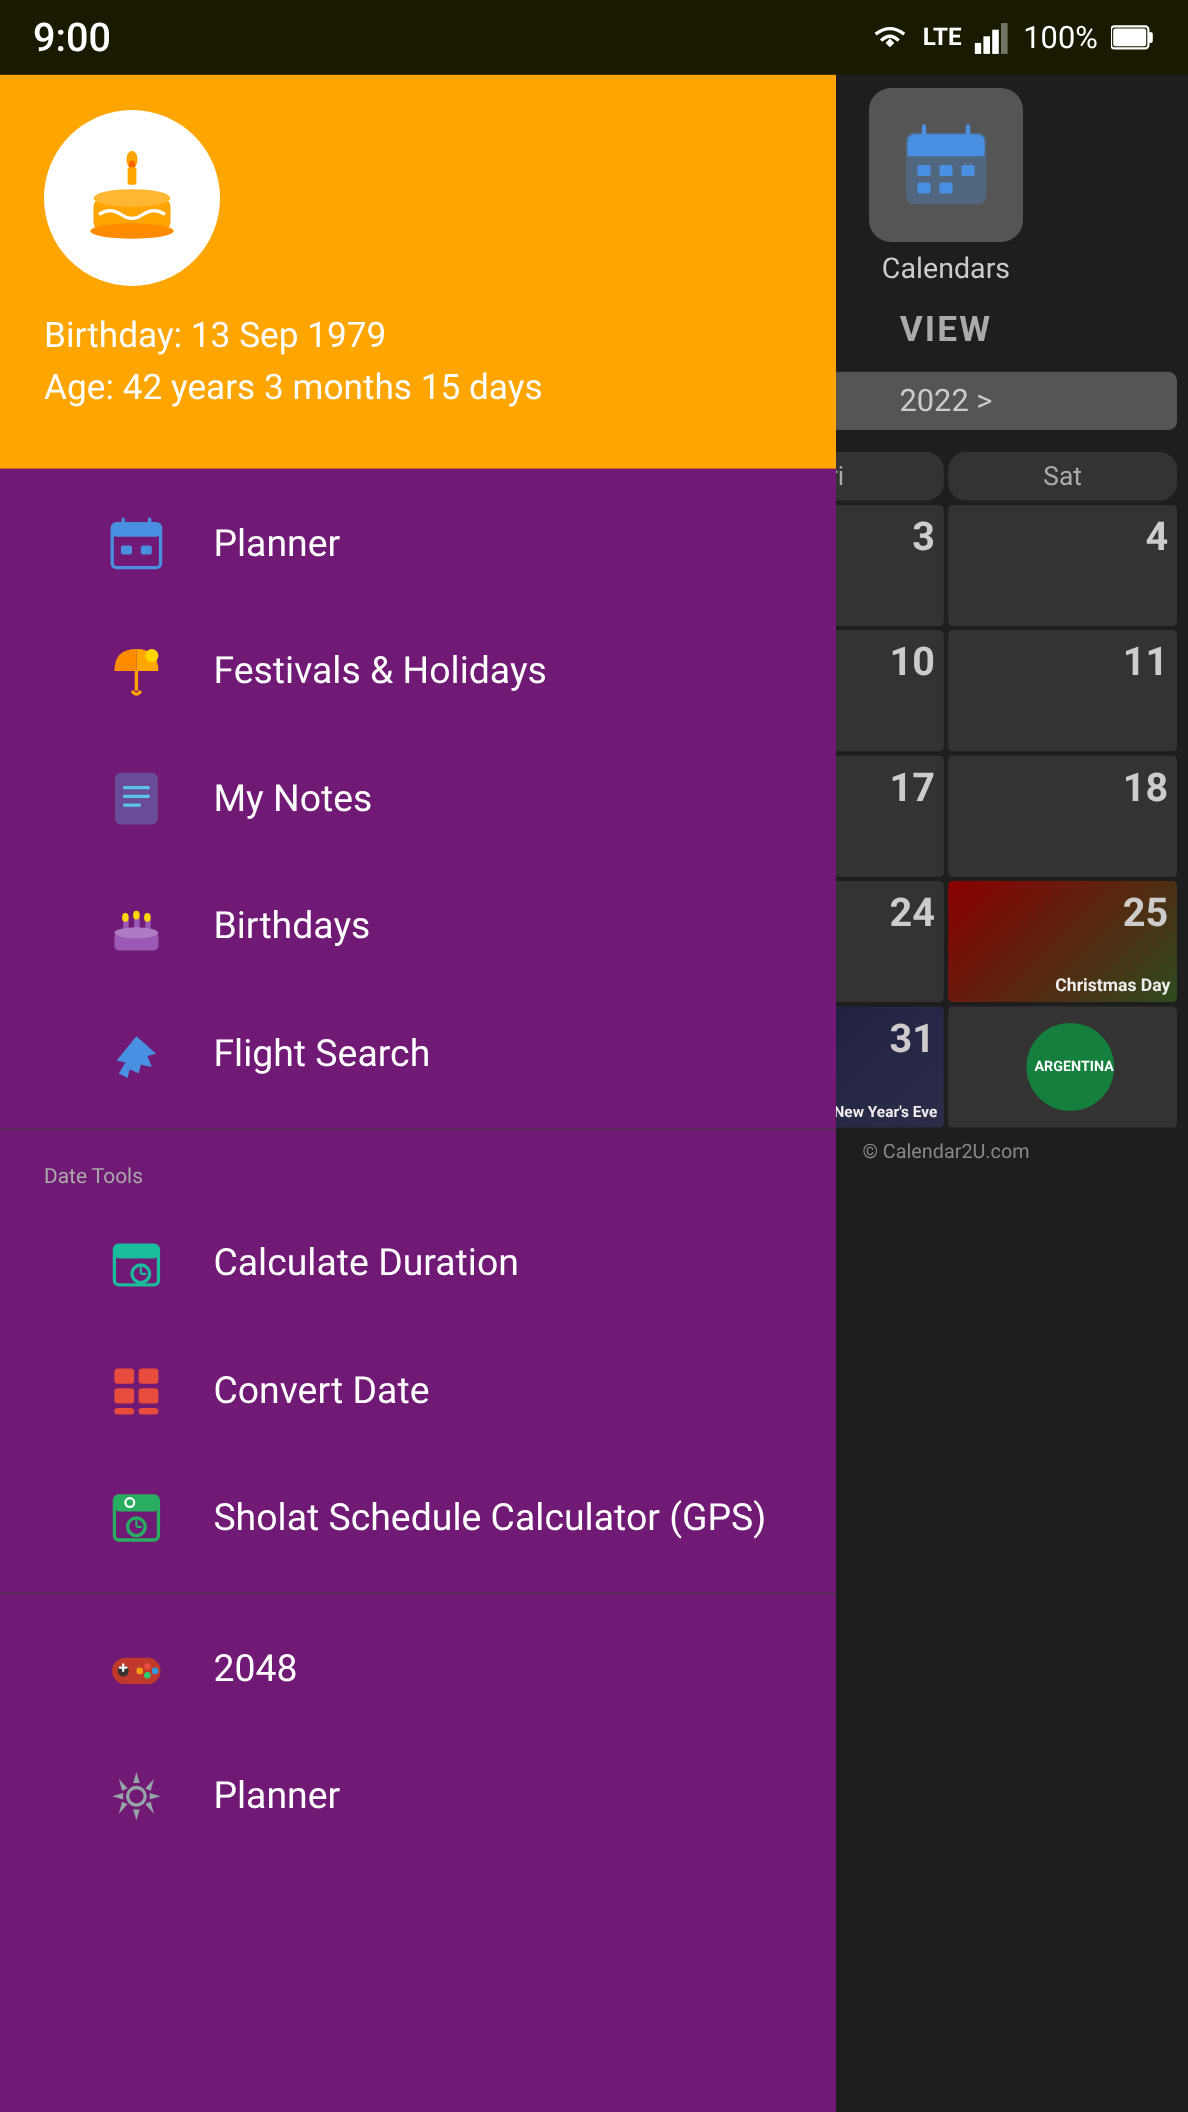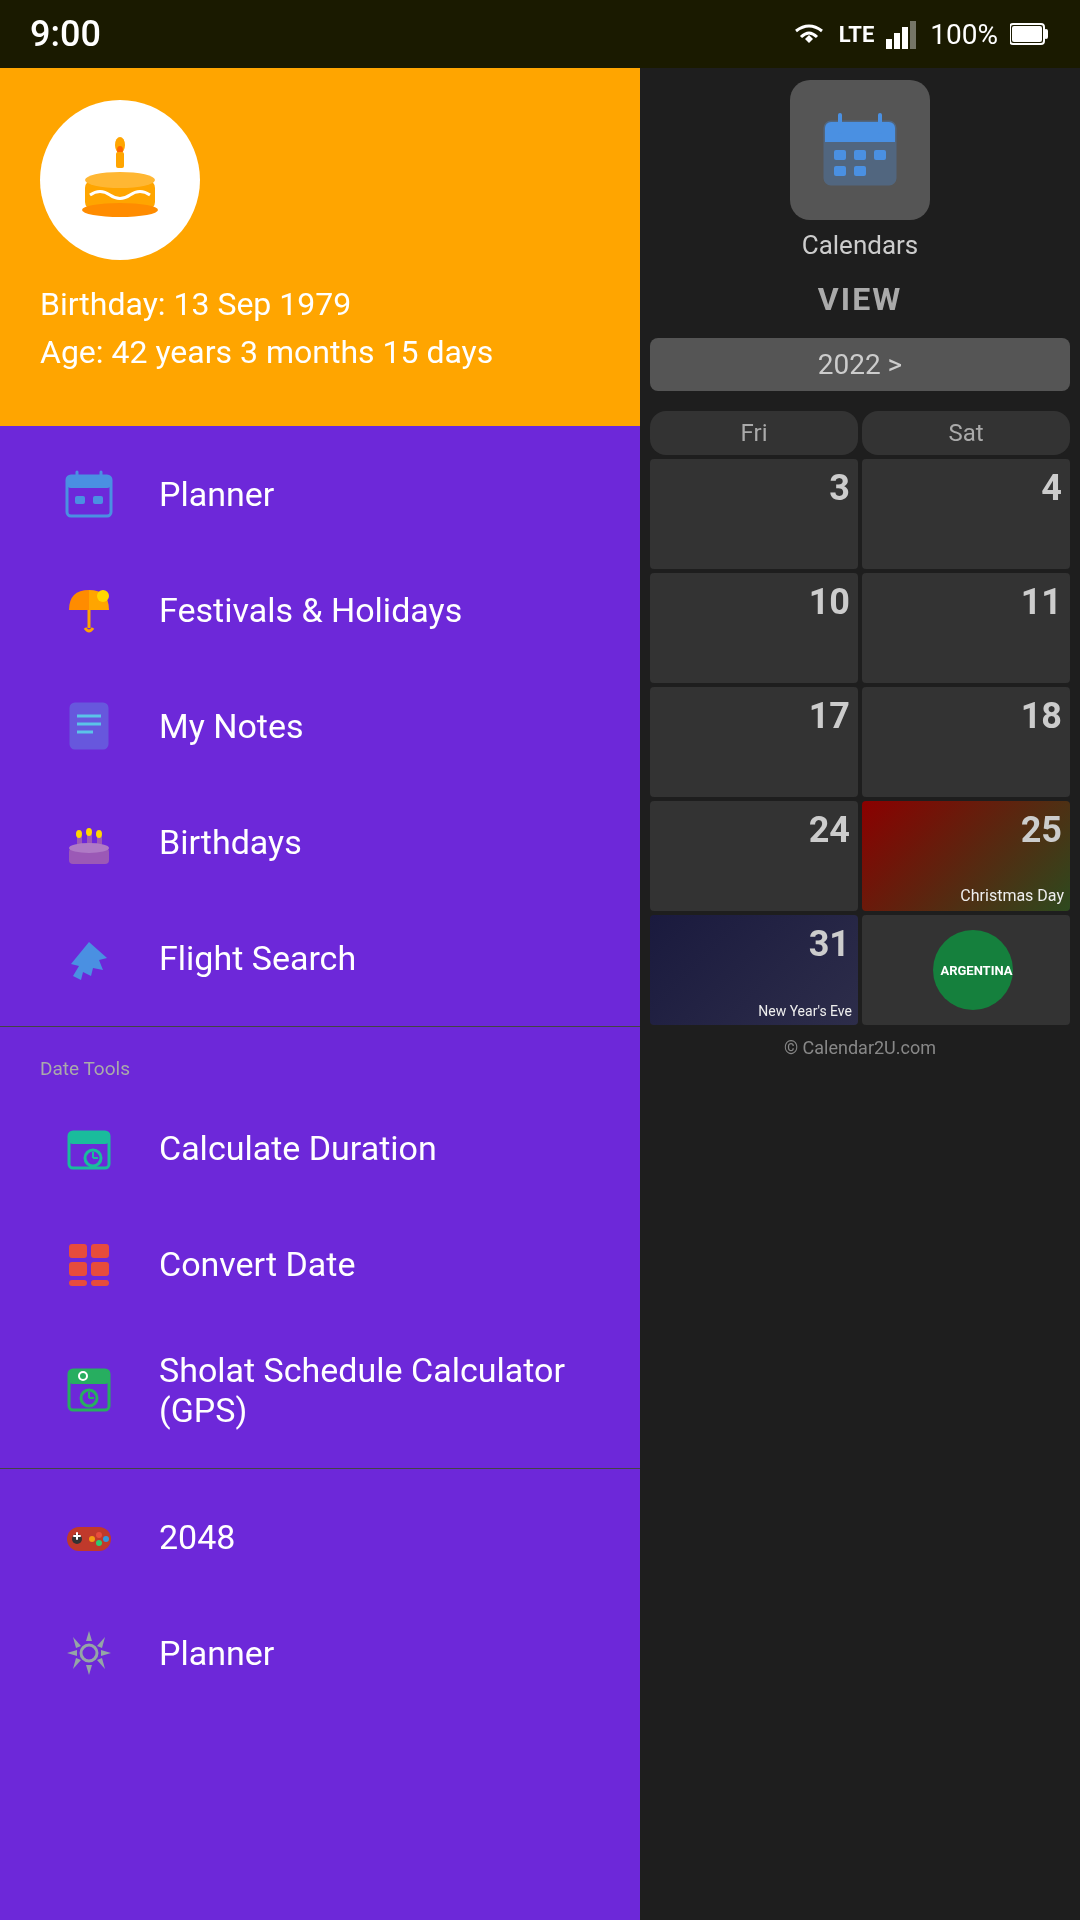--- a/index.html
+++ b/index.html
@@ -129,21 +129,21 @@
       overflow: hidden;
     }
     .cal-cell.christmas {
       background: linear-gradient(135deg, #8B0000 0%, #2d4a1e 100%);
     }
     .cal-cell .event-label {
       position: absolute;
       bottom: 6px;
       right: 6px;
       font-size: 16px;
-      font-weight: normal;
+      font-weight: bold;
       color: #eee;
       text-align: right;
     }
     .cal-cell.nye {
       background: linear-gradient(135deg, #1a1a3e 0%, #2d2d4a 100%);
     }
     .cal-cell.argentina {
       display: flex;
       align-items: center;
       justify-content: center;
@@ -166,23 +166,23 @@
       font-size: 18px;
       margin-top: 8px;
       text-align: center;
     }
 
     
     .drawer {
       position: absolute;
       top: 60px;
       left: 0;
-      width: 640px;
+      width: 760px;
       bottom: 0;
-      background: #6d28d9;
+      background: #701a75;
       z-index: 50;
       display: flex;
       flex-direction: column;
     }
 
     
     .drawer-header {
       background: #FFA500;
       padding: 40px 40px 50px 40px;
       display: flex;
@@ -213,20 +213,21 @@
       overflow-y: auto;
       padding: 10px 0;
     }
 
     .menu-item {
       display: flex;
       align-items: center;
       padding: 28px 59px;
       gap: 40px;
       cursor: pointer;
+      margin-left: 35px;
     }
     .menu-icon {
       width: 60px;
       height: 60px;
       display: flex;
       align-items: center;
       justify-content: center;
       flex-shrink: 0;
     }
     .menu-label {

